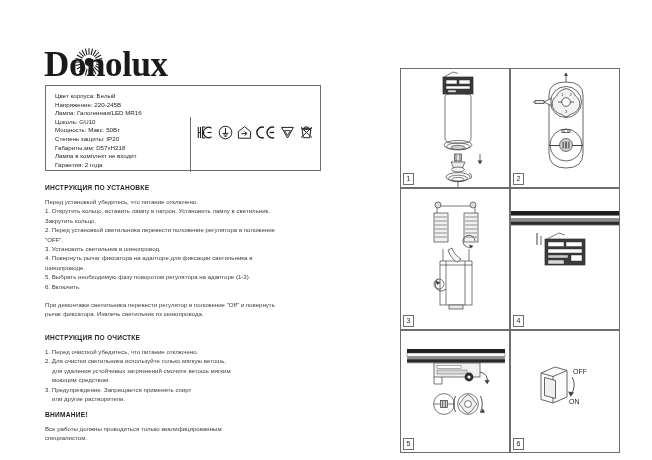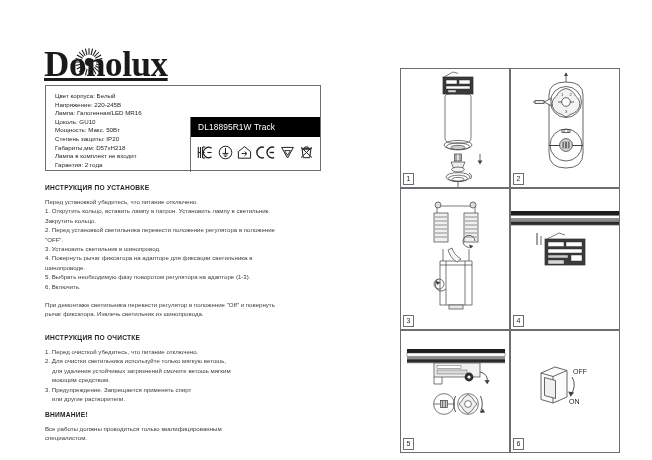--- a/index.html
+++ b/index.html
@@ -31,21 +31,20 @@
     align-items: center;
   }
   .logo-text {
     font-family: "Liberation Serif", serif;
     font-size: 35px;
     font-weight: bold;
     letter-spacing: -0.4px;
     color: #1a1a1a;
     line-height: 1;
     white-space: nowrap;
-    text-decoration: underline;
   }
   .logo-sun {
     position: absolute;
     left: 30px;
     top: 5px;
     width: 30px;
     height: 30px;
   }
 
   
@@ -191,21 +190,20 @@
         <circle cx="15" cy="15" r="4.1" fill="#1a1a1a"></circle>
       </svg>
     </span>
     <span class="logo-text">Donolux</span>
   </div>
 
   <div class="spec-box">
     <div class="spec-list" id="spec-list"><div>Цвет корпуса: Белый</div><div>Напряжение: 220-245В</div><div>Лампа: Галогенная/LED MR16</div><div>Цоколь: GU10</div><div>Мощность: Макс. 50Вт</div><div>Степень защиты: IP20</div><div>Габариты,мм: D57xH218</div><div>Лампа в комплект не входит</div><div>Гарантия: 2 года</div></div>
 
     <div class="product-block">
-      <div class="product-name">DL18895R1W Track</div>
       <div class="cert-row">
 
         <span class="cert-icon">
           <svg width="17" height="15" viewBox="0 0 17 15">
             <g fill="none" stroke="#231f20" stroke-width="1.1">
               <line x1="1.3" y1="2" x2="1.3" y2="13"></line>
               <line x1="3.5" y1="2" x2="3.5" y2="13"></line>
               <line x1="1.3" y1="7.5" x2="3.5" y2="7.5"></line>
               <line x1="5.6" y1="2" x2="5.6" y2="13"></line>
               <line x1="5.6" y1="2" x2="8.2" y2="2"></line>

